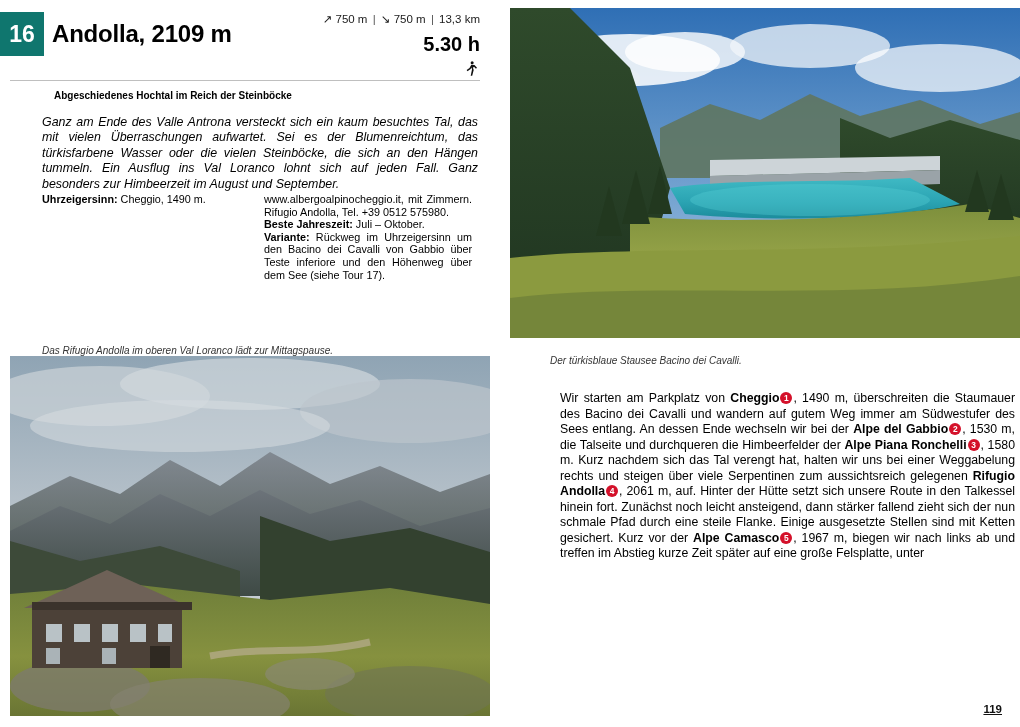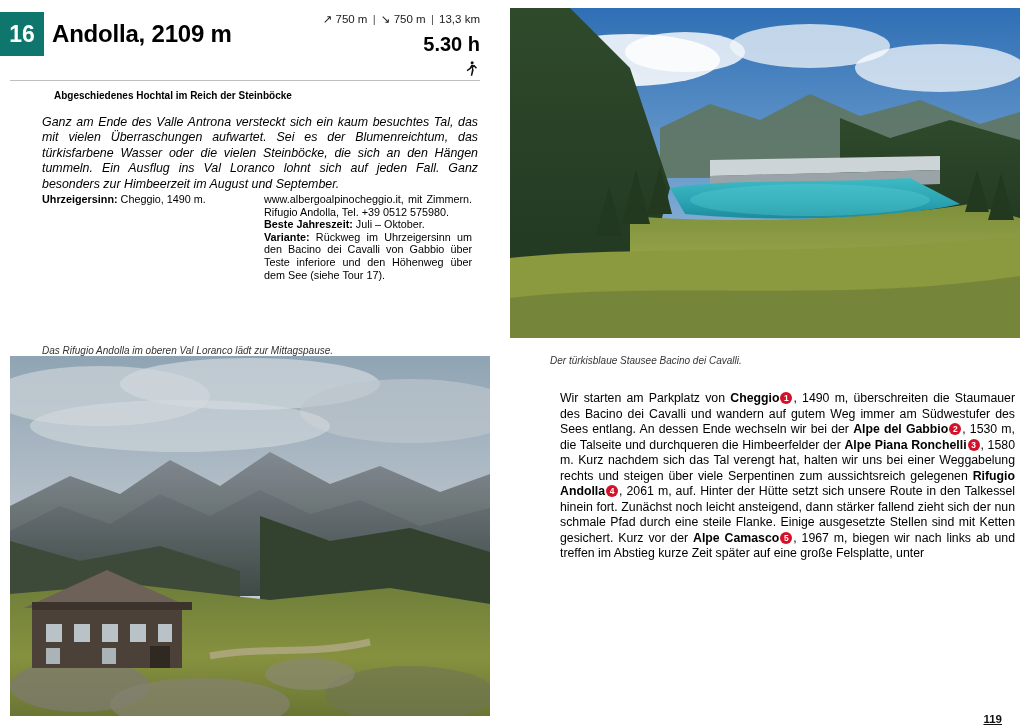--- a/index.html
+++ b/index.html
@@ -165,21 +165,21 @@
     font-size: 8.4px;
     font-weight: bold;
     line-height: 12px;
     text-align: center;
     vertical-align: 1px;
     margin: 0 1px;
   }
 
   .page-num {
     position: absolute;
-    right: 18px; bottom: 2px;
+    right: 18px; bottom: 12px;
     font-size: 11.5px;
     font-weight: bold;
     color: #111;
     text-decoration: underline;
   }
 </style>
 </head>
 <body>
 
 <div class="page">

